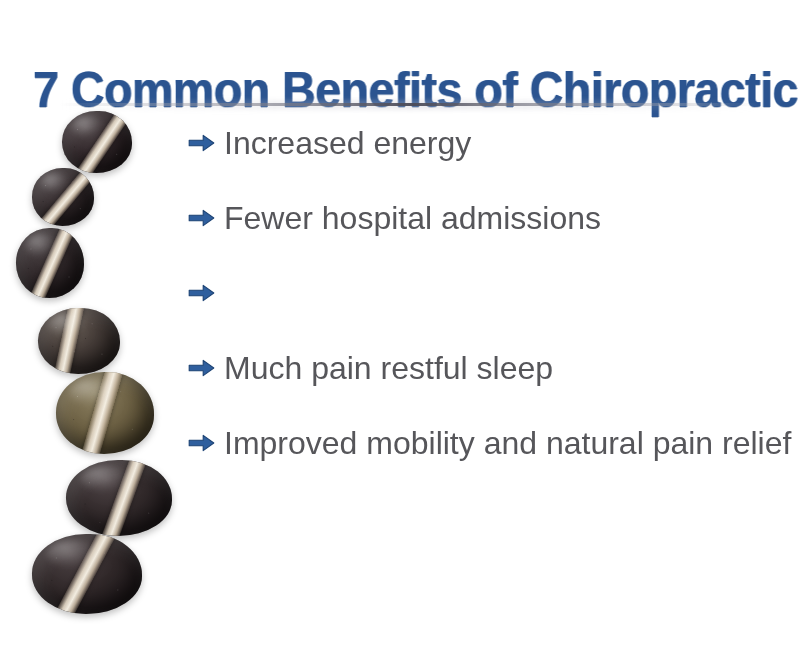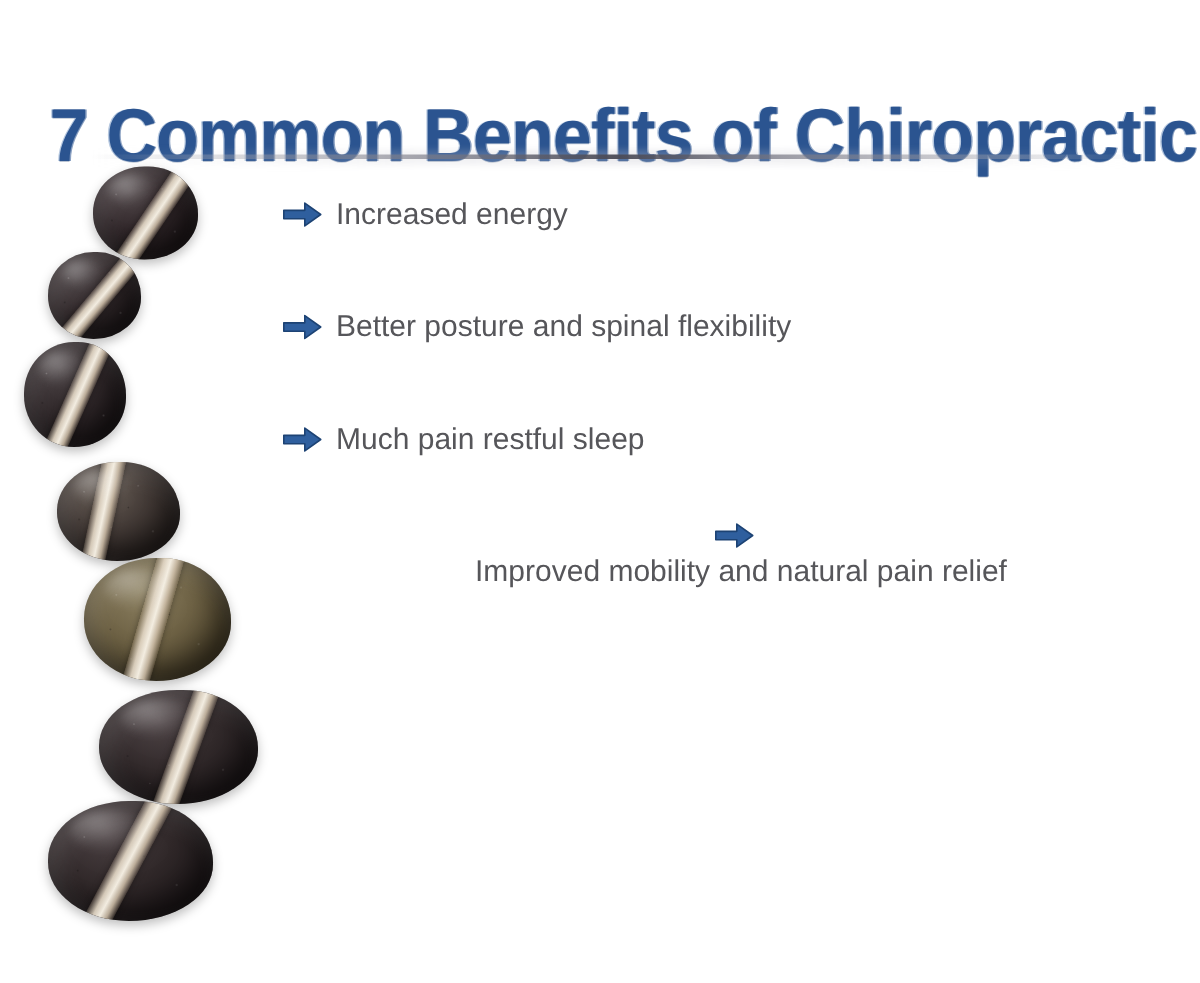--- a/index.html
+++ b/index.html
@@ -174,33 +174,33 @@
     top: 123px;
     width: 612px;
   }
 
   .benefit-row {
     display: flex;
     align-items: center;
     height: 40px;
     margin-bottom: 35px;
   }
-  .benefit-row:last-child { margin-bottom: 0; flex-direction: column; }
+  .benefit-row:last-child { margin-bottom: 0; }
 
   .arrow-icon {
     flex: 0 0 auto;
     width: 27px;
     height: 18px;
     margin-right: 9px;
     display: block;
   }
 
   .benefit-text {
     font-family: "Liberation Sans", sans-serif;
-    font-size: 20px;
+    font-size: 32px;
     font-weight: 400;
     line-height: 30px;
     color: #56565a;
     white-space: nowrap;
   }
 </style>
 </head>
 <body>
 
 <div id="poster">
@@ -252,28 +252,33 @@
 
   <ul class="benefits" style="list-style:none;margin:0;padding:0;">
 
     <li class="benefit-row">
       <svg class="arrow-icon" viewBox="0 0 27 18">
         <path d="M1.2 6.2 H15.2 V1.4 L25.8 9 L15.2 16.6 V11.8 H1.2 Z" fill="#2f5f9e" stroke="#1d4374" stroke-width="1.1" stroke-linejoin="round"></path>
       </svg>
       <span class="benefit-text">Increased energy</span>
     </li>
 
-
-
-
-    <li class="benefit-row">
-      <svg class="arrow-icon" viewBox="0 0 27 18">
-        <path d="M1.2 6.2 H15.2 V1.4 L25.8 9 L15.2 16.6 V11.8 H1.2 Z" fill="#2f5f9e" stroke="#1d4374" stroke-width="1.1" stroke-linejoin="round"></path>
-      </svg>
-      <span class="benefit-text">Better posture and spinal flexibility</span>
+    <li class="benefit-row">
+      <svg class="arrow-icon" viewBox="0 0 27 18">
+        <path d="M1.2 6.2 H15.2 V1.4 L25.8 9 L15.2 16.6 V11.8 H1.2 Z" fill="#2f5f9e" stroke="#1d4374" stroke-width="1.1" stroke-linejoin="round"></path>
+      </svg>
+      <span class="benefit-text">Fewer hospital admissions</span>
+    </li>
+
+
+
+    <li class="benefit-row">
+      <svg class="arrow-icon" viewBox="0 0 27 18">
+        <path d="M1.2 6.2 H15.2 V1.4 L25.8 9 L15.2 16.6 V11.8 H1.2 Z" fill="#2f5f9e" stroke="#1d4374" stroke-width="1.1" stroke-linejoin="round"></path>
+      </svg>
     </li>
 
     <li class="benefit-row">
       <svg class="arrow-icon" viewBox="0 0 27 18">
         <path d="M1.2 6.2 H15.2 V1.4 L25.8 9 L15.2 16.6 V11.8 H1.2 Z" fill="#2f5f9e" stroke="#1d4374" stroke-width="1.1" stroke-linejoin="round"></path>
       </svg>
       <span class="benefit-text">Much pain restful sleep</span>
     </li>
 
     <li class="benefit-row">

